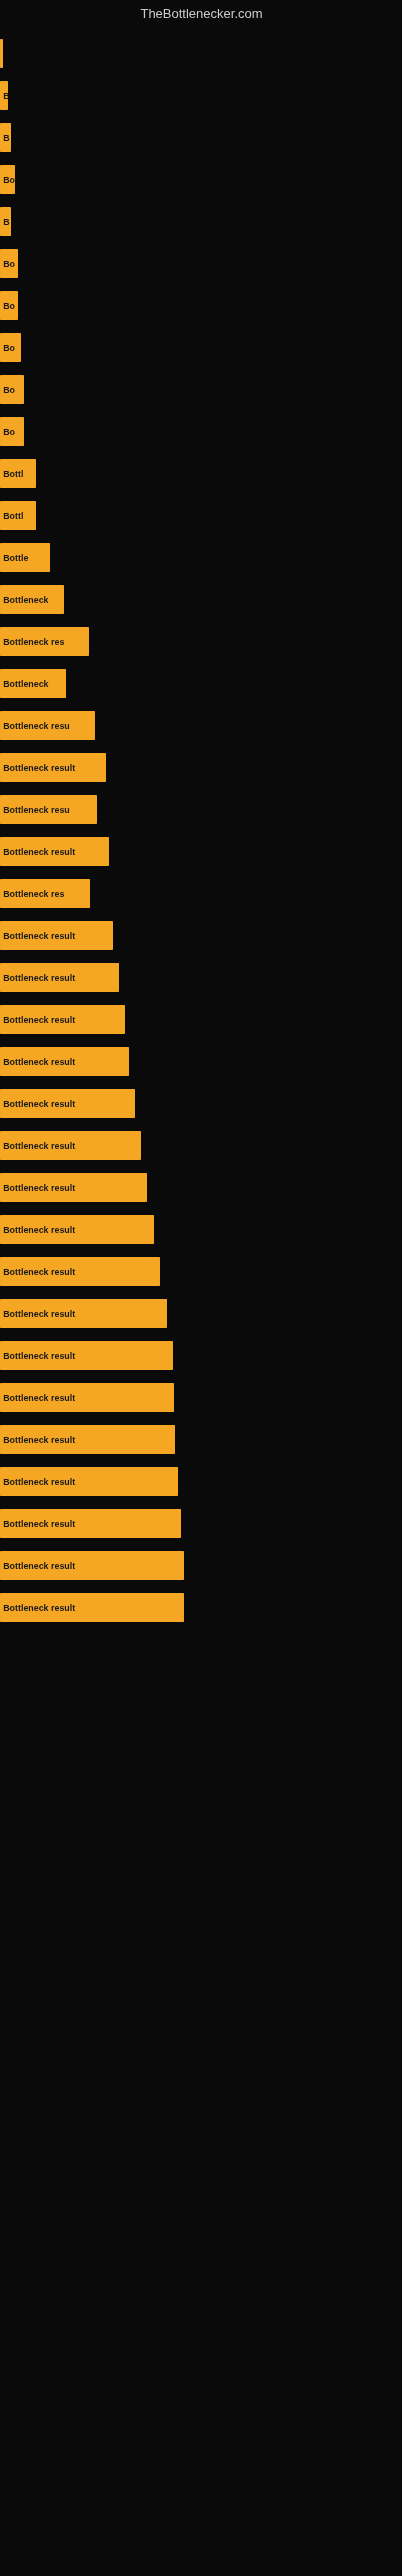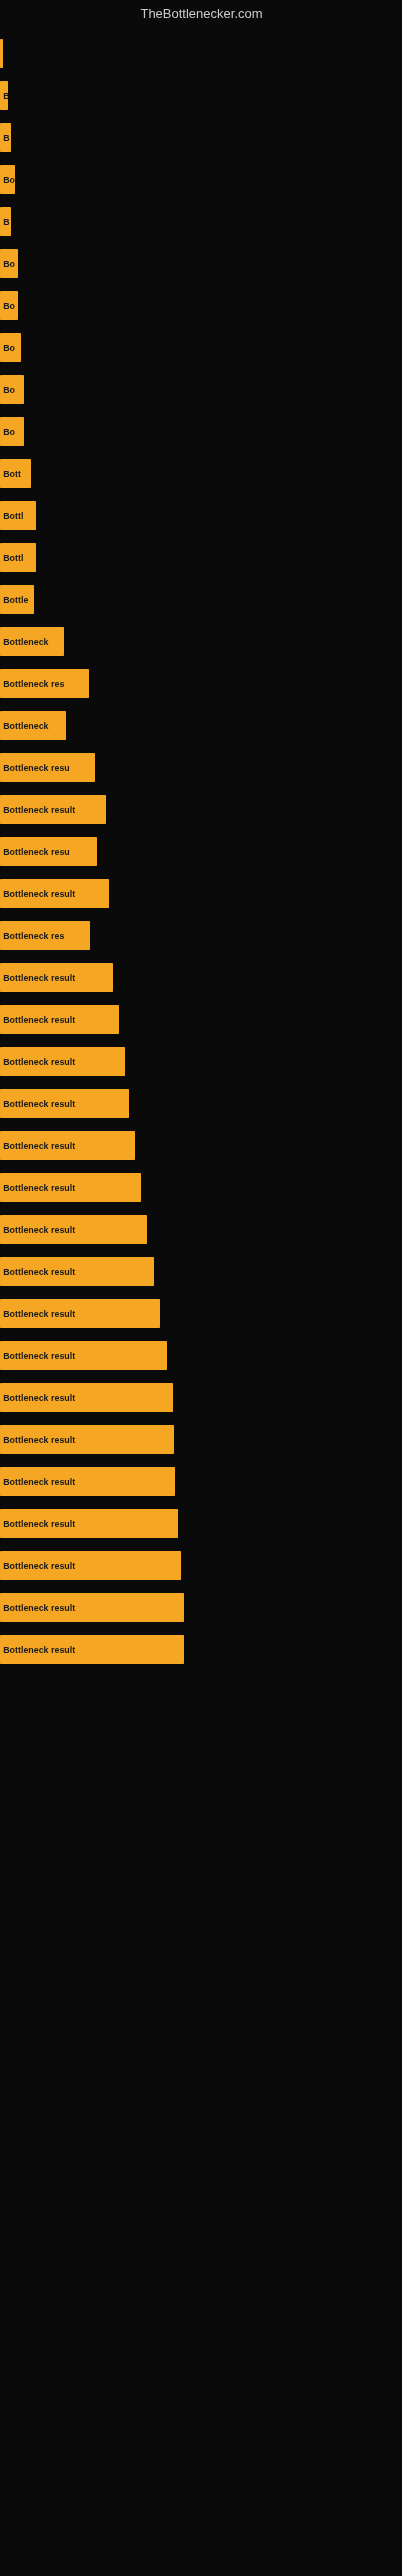--- a/index.html
+++ b/index.html
@@ -75,30 +75,27 @@
     <div class="bar-row">
       <div class="bar" style="width: 21px;">Bo</div>
     </div>
     <div class="bar-row">
       <div class="bar" style="width: 24px;">Bo</div>
     </div>
     <div class="bar-row">
       <div class="bar" style="width: 24px;">Bo</div>
     </div>
     <div class="bar-row">
-      <div class="bar" style="width: 31px;">Bott</div>
-    </div>
-    <div class="bar-row">
       <div class="bar" style="width: 36px;">Bottl</div>
     </div>
     <div class="bar-row">
       <div class="bar" style="width: 36px;">Bottl</div>
     </div>
     <div class="bar-row">
-      <div class="bar" style="width: 34px;">Bottle</div>
+      <div class="bar" style="width: 50px;">Bottle</div>
     </div>
     <div class="bar-row">
       <div class="bar" style="width: 64px;">Bottleneck</div>
     </div>
     <div class="bar-row">
       <div class="bar" style="width: 89px;">Bottleneck res</div>
     </div>
     <div class="bar-row">
       <div class="bar" style="width: 66px;">Bottleneck</div>
     </div>

